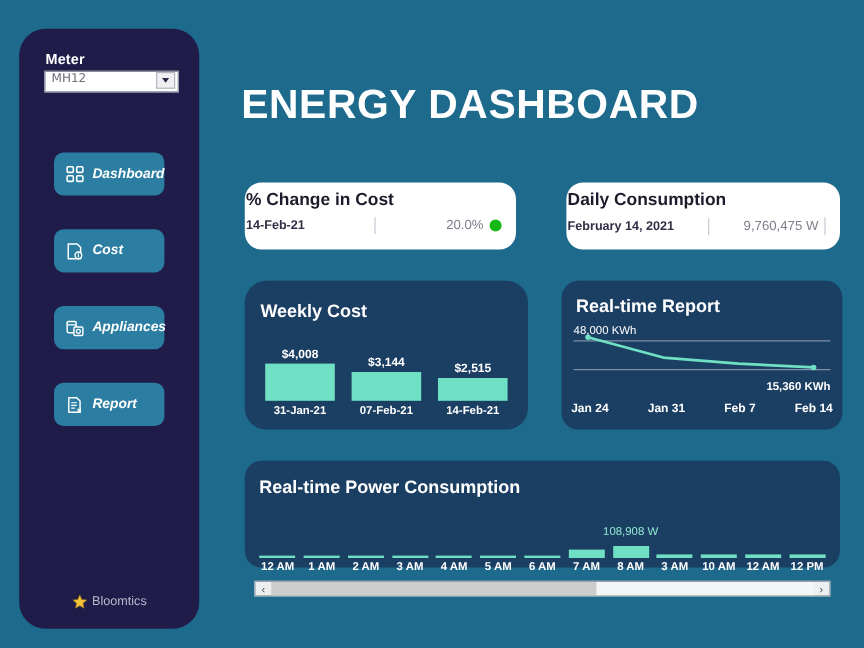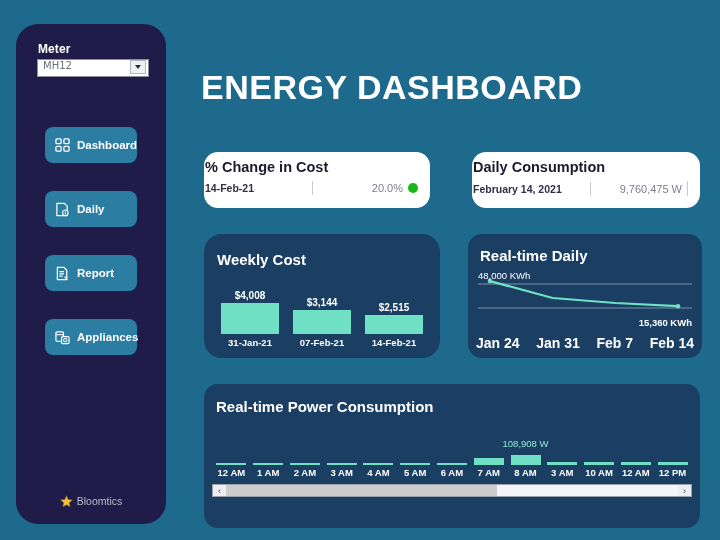--- a/index.html
+++ b/index.html
@@ -82,20 +82,21 @@
     width: 92px;
     height: 36px;
     background: #2b7da1;
     border-radius: 8px;
     margin-bottom: 28px;
     display: flex;
     align-items: center;
     color: #ffffff;
     font-size: 11.5px;
     font-weight: bold;
+    font-style: italic;
   }
   .nav-icon {
     width: 18px;
     height: 18px;
     margin-left: 8px;
     margin-right: 6px;
     flex: 0 0 auto;
     display: flex;
     align-items: center;
     justify-content: center;
@@ -194,21 +195,21 @@
     color: #ffffff;
     font-weight: bold;
   }
 
   #panel-weekly { left: 204px; top: 234px; width: 236px; height: 124px; border-radius: 18px; }
   #panel-weekly .panel-title { position: absolute; left: 13px; top: 17px; font-size: 15px; }
 
   #panel-usage { left: 468px; top: 234px; width: 234px; height: 124px; }
   #panel-usage .panel-title { position: absolute; left: 12px; top: 13px; font-size: 15px; }
 
-  #panel-power { left: 204px; top: 384px; width: 496px; height: 144px; }
+  #panel-power { left: 204px; top: 384px; width: 496px; height: 89px; }
   #panel-power .panel-title { position: absolute; left: 12px; top: 14px; font-size: 15px; }
 
   
   .weekly-chart {
     position: absolute;
     left: 10px;
     top: 52px;
     width: 216px;
     height: 62px;
     display: flex;
@@ -266,21 +267,21 @@
     font-weight: bold;
   }
   .usage-xaxis {
     position: absolute;
     left: 8px;
     right: 8px;
     top: 101px;
     display: flex;
     justify-content: space-between;
     color: #ffffff;
-    font-size: 14px;
+    font-size: 10px;
     font-weight: bold;
     align-items: center;
   }
 
   
   .power-chart {
     position: absolute;
     left: 9px;
     top: 44px;
     width: 478px;
@@ -383,46 +384,46 @@
     </div>
 
     <div class="nav-item">
       <span class="nav-icon">
         <svg width="15" height="15" viewBox="0 0 16 16">
           <path d="M2 1.5h8l3 3v10H2z" fill="none" stroke="#ffffff" stroke-width="1.3" stroke-linejoin="round"></path>
           <circle cx="11" cy="11.5" r="3" fill="#2b7da1" stroke="#ffffff" stroke-width="1.2"></circle>
           <path d="M11 9.9v3.2" stroke="#ffffff" stroke-width="1"></path>
         </svg>
       </span>
-      <span class="nav-label">Daily</span>
-    </div>
-
-    <div class="nav-item">
-      <span class="nav-icon">
-        <svg width="15" height="15" viewBox="0 0 16 16">
-          <path d="M2.5 1.5h7l3 3v10h-10z" fill="none" stroke="#ffffff" stroke-width="1.3" stroke-linejoin="round"></path>
-          <path d="M4.6 6h5M4.6 8.4h5M4.6 10.8h3.4" stroke="#ffffff" stroke-width="1.1"></path>
-          <path d="M10.2 11.4l3 3M13.2 11.4l-3 3" stroke="#ffffff" stroke-width="1.2"></path>
-        </svg>
-      </span>
-      <span class="nav-label">Report</span>
+      <span class="nav-label">Cost</span>
     </div>
 
     <div class="nav-item">
       <span class="nav-icon">
         <svg width="15" height="15" viewBox="0 0 16 16">
           <rect x="1" y="2" width="8" height="10" rx="1.2" fill="none" stroke="#ffffff" stroke-width="1.3"></rect>
           <path d="M1 5h8" stroke="#ffffff" stroke-width="1.1"></path>
           <rect x="7" y="7" width="8" height="7.5" rx="1.2" fill="#2b7da1" stroke="#ffffff" stroke-width="1.3"></rect>
           <circle cx="11" cy="10.8" r="1.8" fill="none" stroke="#ffffff" stroke-width="1.1"></circle>
         </svg>
       </span>
       <span class="nav-label">Appliances</span>
     </div>
 
+    <div class="nav-item">
+      <span class="nav-icon">
+        <svg width="15" height="15" viewBox="0 0 16 16">
+          <path d="M2.5 1.5h7l3 3v10h-10z" fill="none" stroke="#ffffff" stroke-width="1.3" stroke-linejoin="round"></path>
+          <path d="M4.6 6h5M4.6 8.4h5M4.6 10.8h3.4" stroke="#ffffff" stroke-width="1.1"></path>
+          <path d="M10.2 11.4l3 3M13.2 11.4l-3 3" stroke="#ffffff" stroke-width="1.2"></path>
+        </svg>
+      </span>
+      <span class="nav-label">Report</span>
+    </div>
+
   </div>
 
   <div class="brand">
     <span>
       <svg class="brand-star" viewBox="0 0 20 20">
         <polygon points="10,1 12.6,7 19,7.6 14.2,11.9 15.6,18.2 10,15 4.4,18.2 5.8,11.9 1,7.6 7.4,7" fill="#f4c23a" stroke="#8a6a10" stroke-width="0.8"></polygon>
       </svg>
     </span>
     <span>Bloomtics</span>
   </div>
@@ -469,21 +470,21 @@
       </div>
       <div class="wbar-group">
         <div class="wbar-value">$2,515</div>
         <div class="wbar" style="height: 19px; background: rgb(111, 224, 195);"></div>
         <div class="wbar-label">14-Feb-21</div>
       </div>
     </div>
 </div>
 
 <div class="panel" id="panel-usage">
-  <div class="panel-title">Real-time Daily</div>
+  <div class="panel-title">Real-time Report</div>
 
   <div class="usage-chart">
     <svg id="usage-svg" width="218" height="58" viewBox="0 0 218 58">
         <line x1="2" x2="216" y1="16" y2="16" stroke="#7f8fa6" stroke-width="1"></line>
         <line x1="2" x2="216" y1="40" y2="40" stroke="#7f8fa6" stroke-width="1"></line>
         <polyline points="14.0,13.1 76.7,30.0 139.3,35.0 202.0,38.2" fill="none" stroke="#6fe0c3" stroke-width="2.2" stroke-linejoin="round" stroke-linecap="round"></polyline>
         <circle cx="14.0" cy="13.1" r="2.3" fill="#6fe0c3"></circle>
         <circle cx="202.0" cy="38.2" r="2.3" fill="#6fe0c3"></circle>
       </svg>
   </div>

